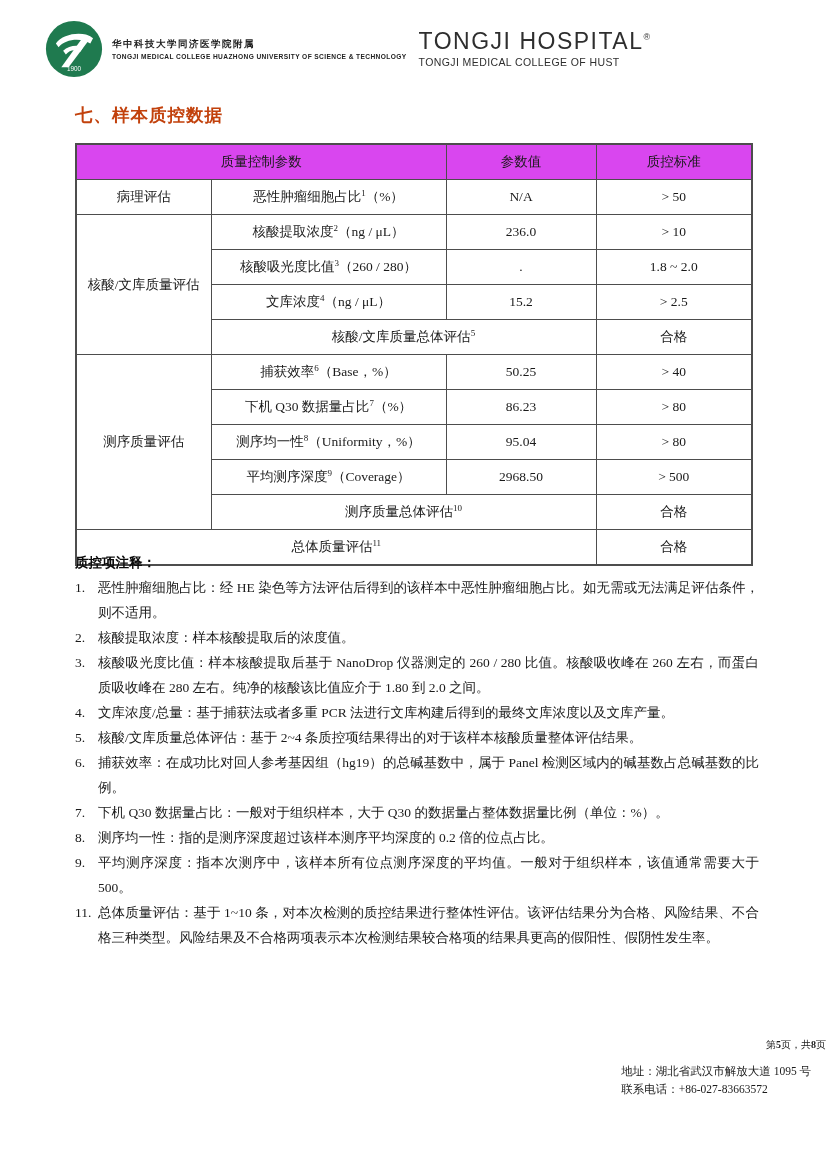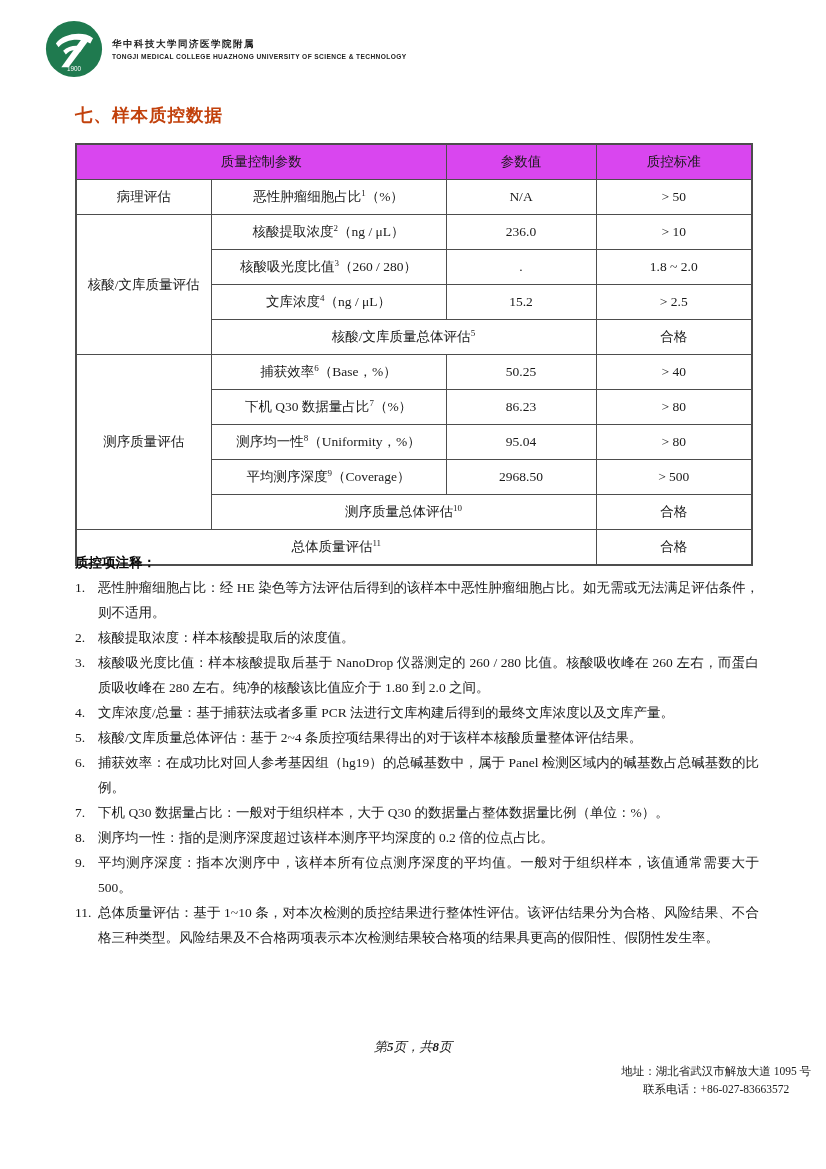--- a/index.html
+++ b/index.html
@@ -36,40 +36,44 @@
   td.cl{text-align:center;padding-left:13px;}
   td.hd{background:#d946ef;color:#3c3116;text-align:center;font-size:13.5px;}
   table.qc sup{font-size:9px;line-height:0;}
   
   .notes{position:absolute;left:75px;top:551px;width:684px;}
   .notes-heading{font-size:13.5px;font-weight:bold;color:#0a0a0a;line-height:24px;}
   .note{display:flex;font-size:13.5px;line-height:25px;color:#1a1a1a;}
   .note .num{flex:0 0 23px;}
   .note .txt{flex:1;text-align:justify;}
   
-  .page-info{position:absolute;left:0;top:1038px;width:100%;text-align:center;
-    font-size:13px;color:#1a1a1a;font-style:italic;}
-  .addr{position:absolute;right:15px;top:1063px;text-align:center;font-size:11.5px;
+  .page-info{position:absolute;left:0;top:1038px;width:100%;text-align:right;
+    font-size:10px;color:#1a1a1a;}
+  .addr{position:absolute;right:15px;top:1063px;text-align:left;font-size:11.5px;
     line-height:17.5px;color:#1a1a1a;}
 </style>
 </head>
 <body>
 
 <div class="hdr">
   <svg class="logo-circle" viewBox="0 0 64 64">
     <circle cx="32" cy="32" r="31" fill="#1f7a4f"></circle>
     <path d="M12 26 C20 14, 44 12, 53 20 L50 26 C40 19, 22 21, 15 30 Z" fill="#ffffff"></path>
     <path d="M44 16 L50 20 L26 52 L18 52 Z" fill="#ffffff"></path>
     <path d="M20 34 C26 28, 36 27, 42 30 L39 35 C33 32, 27 33, 23 38 Z" fill="#ffffff"></path>
     <text x="32" y="56" text-anchor="middle" font-size="7" fill="#ffffff" font-family="Liberation Sans, DejaVu Sans, sans-serif">1900</text>
   </svg>
   <div class="org-block">
     <div class="org-small">华中科技大学同济医学院附属</div>
     <div class="org-sub">TONGJI MEDICAL COLLEGE HUAZHONG UNIVERSITY OF SCIENCE &amp; TECHNOLOGY</div>
   </div>
+  <div class="en-block">
+    <div class="en-title"><span>TONGJI HOSPITAL</span><sup>®</sup></div>
+    <div class="en-sub">TONGJI MEDICAL COLLEGE OF HUST</div>
+  </div>
 </div>
 
 <div class="sec-title">七、样本质控数据</div>
 
 <div class="qc-table-wrap">
   <table class="qc">
     <colgroup>
       <col style="width:135px">
         <col style="width:235px">
         <col style="width:150px">

